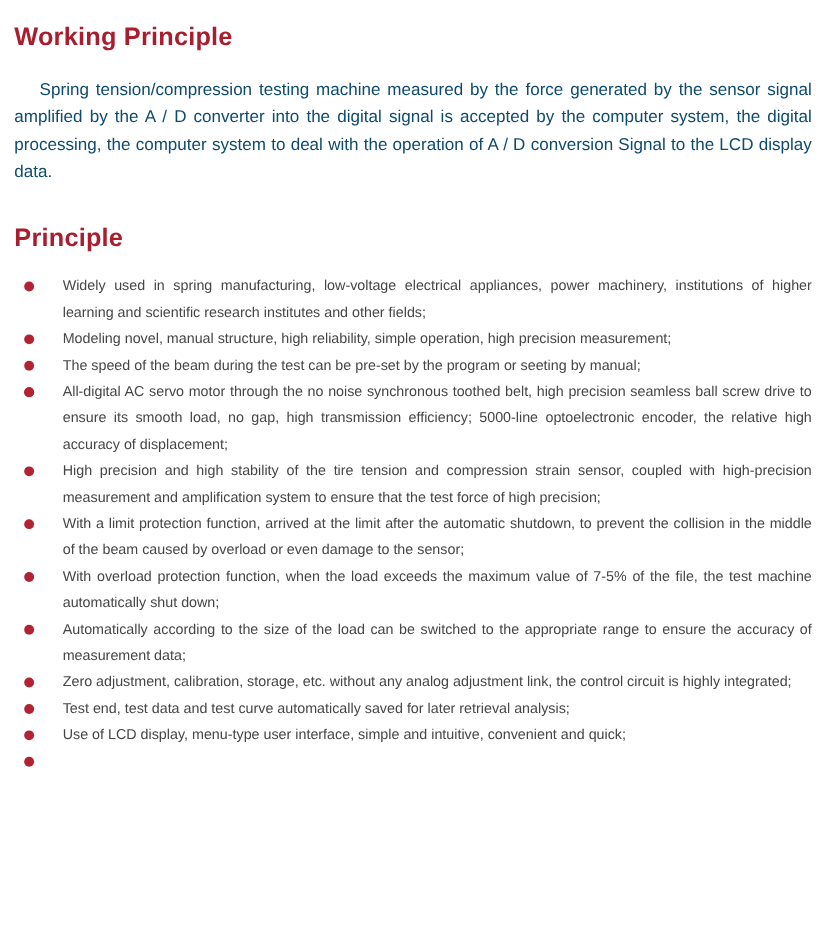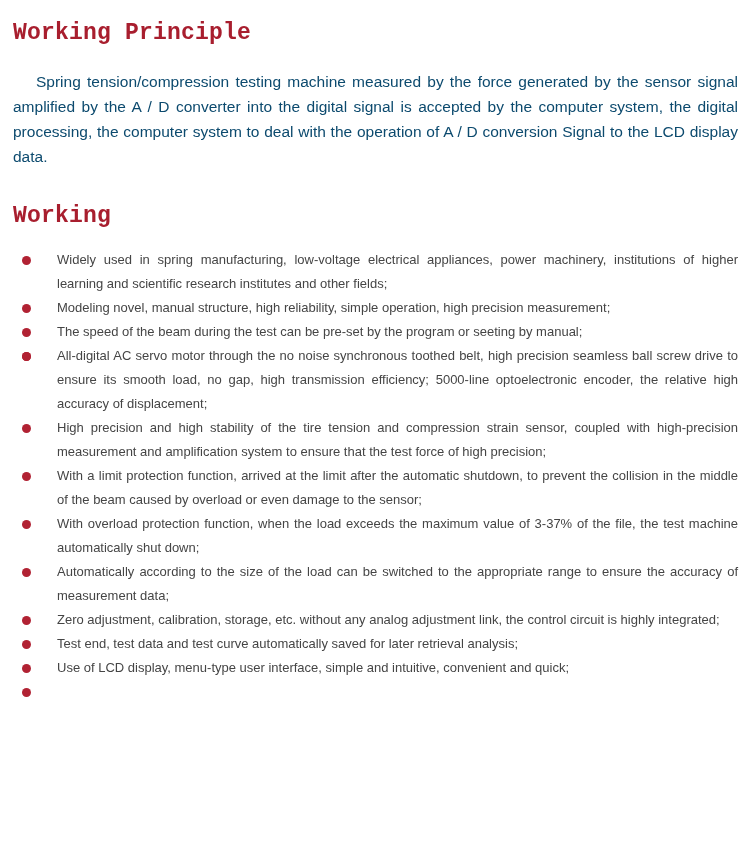--- a/index.html
+++ b/index.html
@@ -15,21 +15,21 @@
     color: #454545;
     -webkit-font-smoothing: antialiased;
   }
   .page {
     box-sizing: border-box;
     width: 750px;
     height: 857px;
     padding: 22px 12px 0 13px;
   }
   .heading {
-    font-family: Liberation Mono, monospace;
+    font-family: Liberation Sans, sans-serif;
     font-weight: 700;
     font-size: 23px;
     line-height: 23px;
     color: #a81e2e;
     letter-spacing: 0.2px;
     margin: 0;
   }
   .intro {
     margin: 24px 0 0 0;
     font-size: 15.5px;
@@ -68,21 +68,21 @@
 <body>
 
 <div class="page">
 
   <section>
     <h1 class="heading">Working Principle</h1>
     <p class="intro">Spring tension/compression testing machine measured by the force generated by the sensor signal amplified by the A / D converter into the digital signal is accepted by the computer system, the digital processing, the computer system to deal with the operation of A / D conversion Signal to the LCD display data.</p>
   </section>
 
   <section>
-    <h1 class="heading features-heading">Working</h1>
+    <h1 class="heading features-heading">Principle</h1>
 
     <ul class="features-list">
       <li>
         <span class="bullet"></span>
         <span>Widely used in spring manufacturing, low-voltage electrical appliances, power machinery, institutions of higher learning and scientific research institutes and other fields;</span>
       </li>
       <li>
         <span class="bullet"></span>
         <span>Modeling novel, manual structure, high reliability, simple operation, high precision measurement;</span>
       </li>
@@ -100,21 +100,21 @@
       <li>
         <span class="bullet"></span>
         <span>High precision and high stability of the tire tension and compression strain sensor, coupled with high-precision measurement and amplification system to ensure that the test force of high precision;</span>
       </li>
       <li>
         <span class="bullet"></span>
         <span>With a limit protection function, arrived at the limit after the automatic shutdown, to prevent the collision in the middle of the beam caused by overload or even damage to the sensor;</span>
       </li>
       <li>
         <span class="bullet"></span>
-        <span>With overload protection function, when the load exceeds the maximum value of 3-37% of the file, the test machine automatically shut down;</span>
+        <span>With overload protection function, when the load exceeds the maximum value of 7-5% of the file, the test machine automatically shut down;</span>
       </li>
       <li>
         <span class="bullet"></span>
         <span>Automatically according to the size of the load can be switched to the appropriate range to ensure the accuracy of measurement data;</span>
       </li>
       <li>
         <span class="bullet"></span>
         <span>Zero adjustment, calibration, storage, etc. without any analog adjustment link, the control circuit is highly integrated;</span>
       </li>
       <li>

